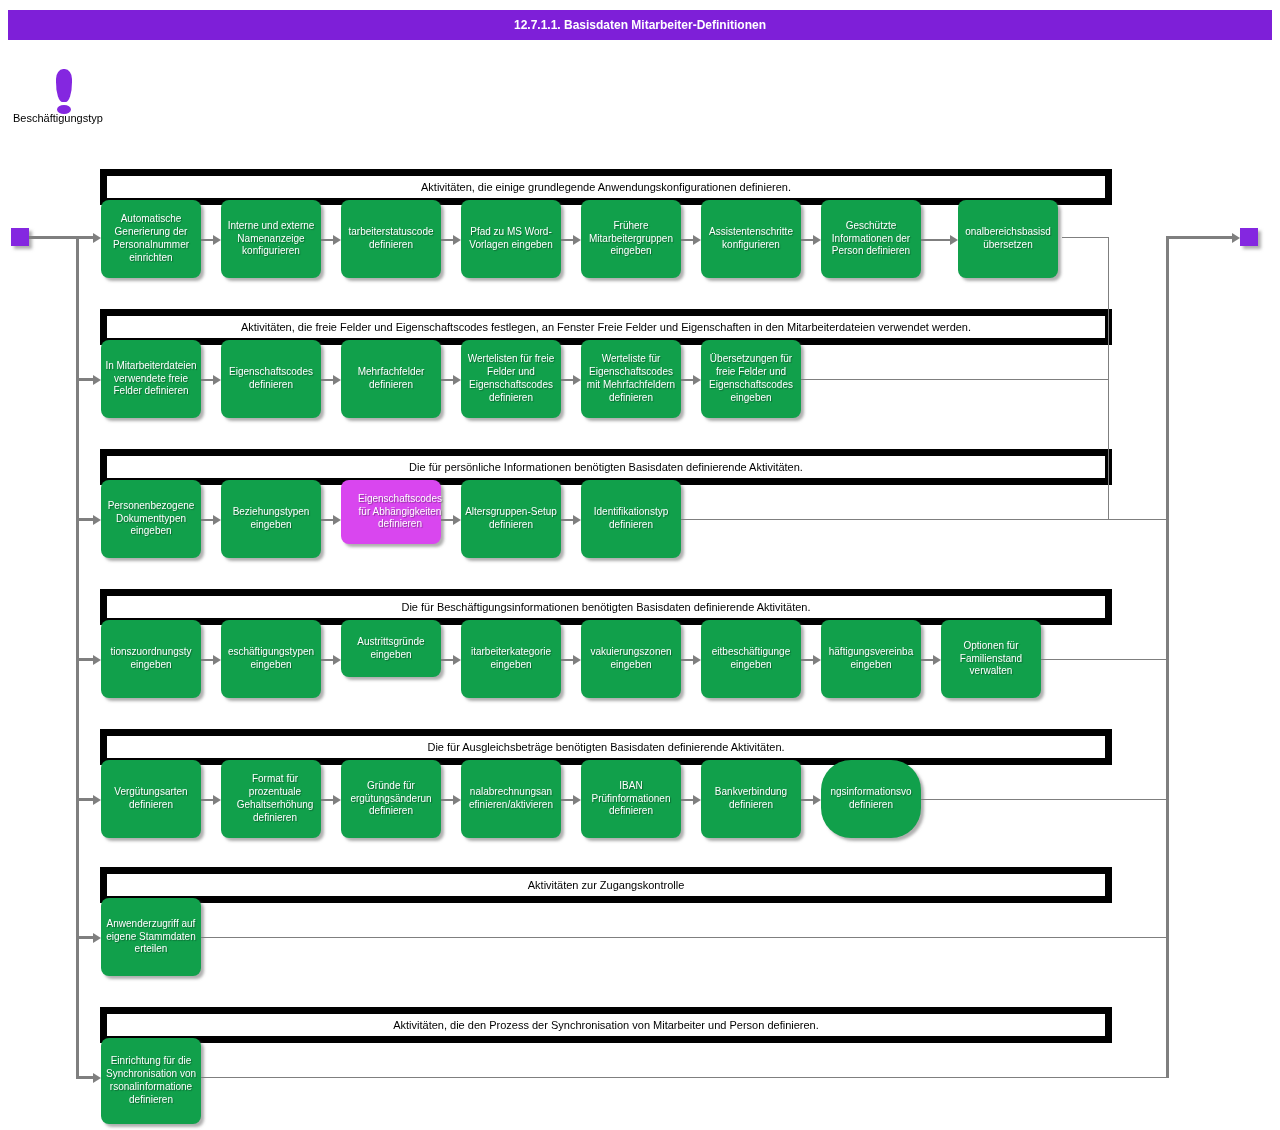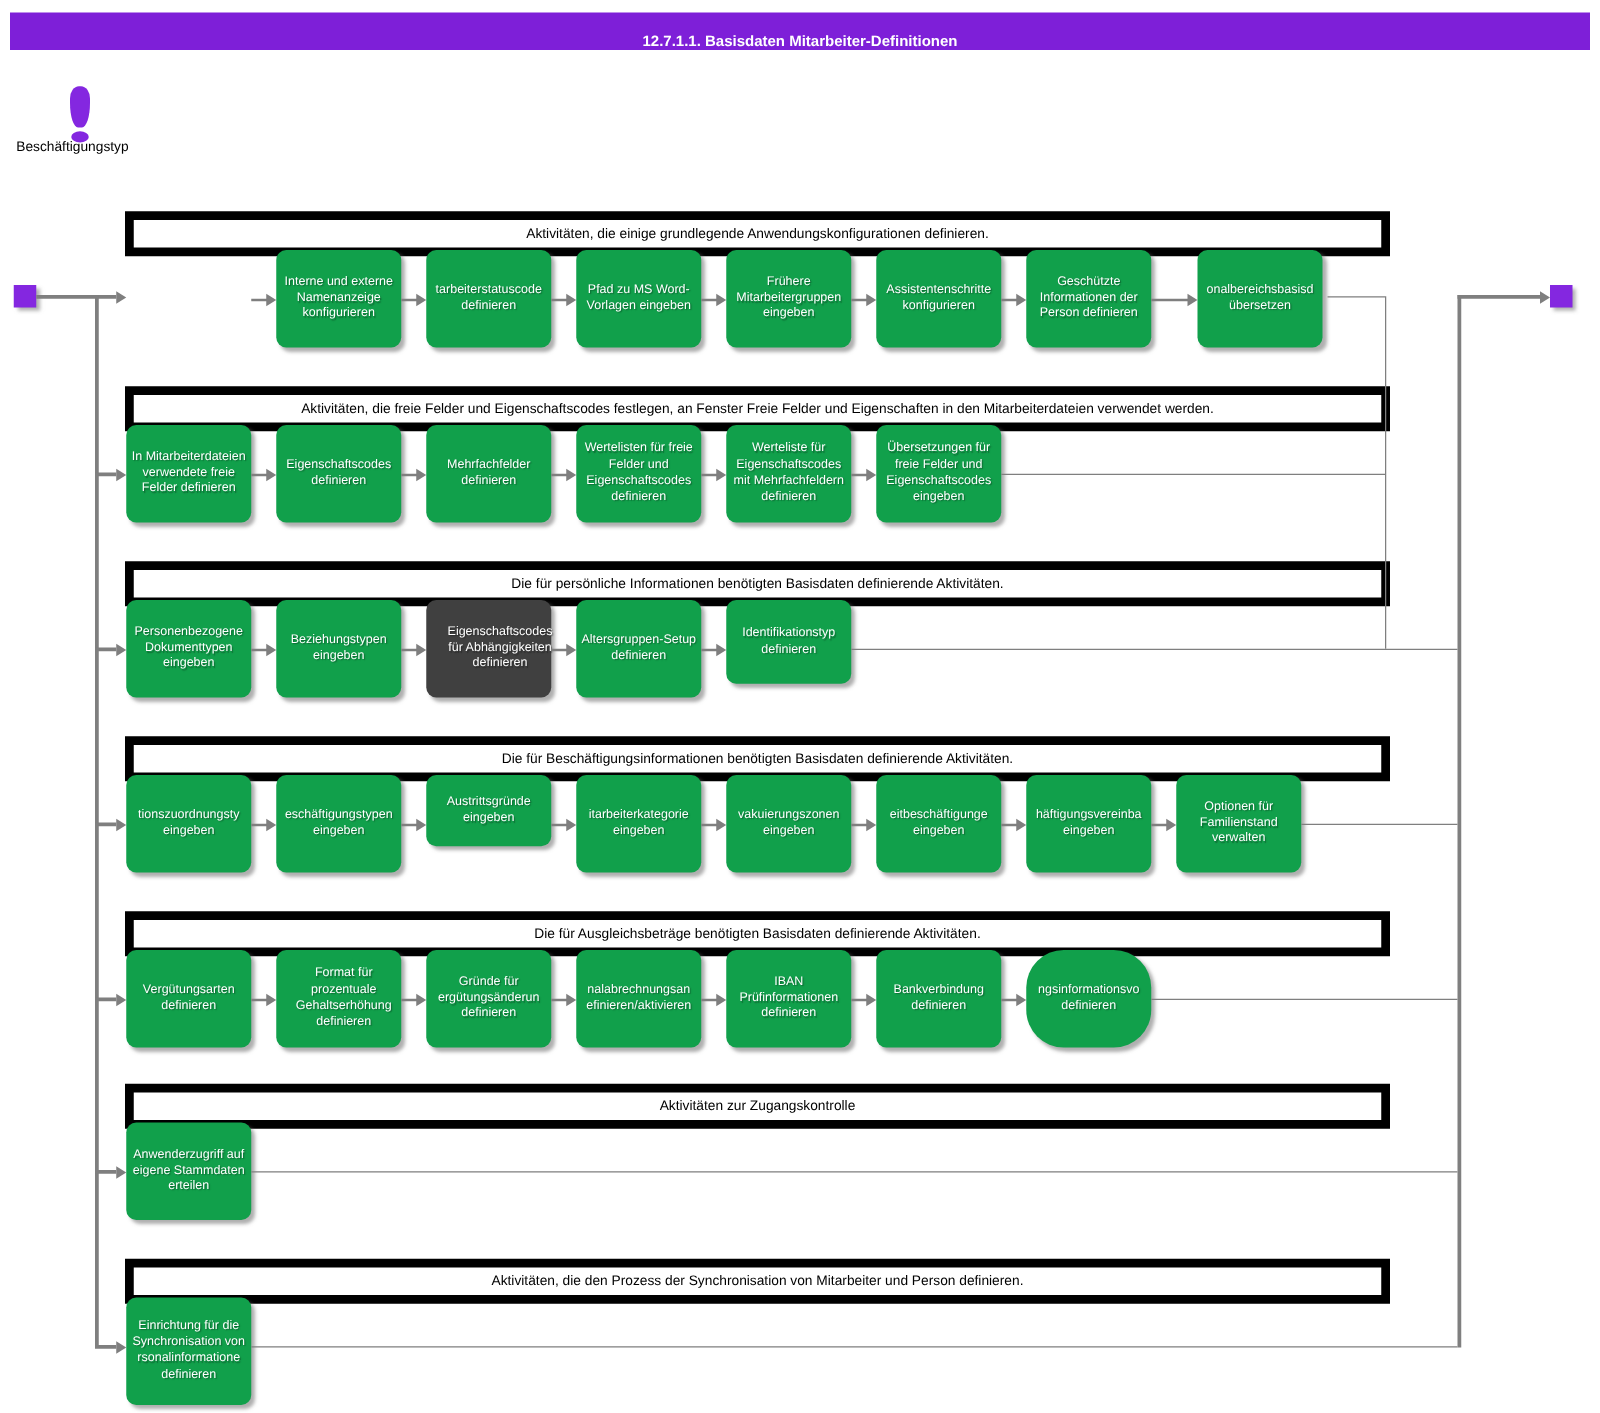--- a/index.html
+++ b/index.html
@@ -27,35 +27,37 @@
   .arr-r{position:absolute;width:0;height:0;border-top:5px solid transparent;
     border-bottom:5px solid transparent;border-left:8px solid #7f7f7f;}
 
   .node{position:absolute;width:18px;height:18px;box-shadow:3px 3px 3px rgba(110,110,110,0.55);}
 </style>
 </head>
 <body>
 
 <div id="canvas">
 
-  <div class="titlebar" style="background: rgb(126, 31, 216); align-items: flex-end;">
+  <div class="titlebar" style="background: rgb(126, 31, 216);">
     <span>12.7.1.1. Basisdaten Mitarbeiter-Definitionen</span>
   </div>
 
   <span>
     <span class="excl-bar" style="left: 56px; top: 69px; width: 16px; height: 33px; background: rgb(132, 39, 224);"></span>
     <span class="excl-dot" style="left: 57px; top: 105px; width: 14px; height: 9px; background: rgb(132, 39, 224);"></span>
   </span>
   <span class="annot-label" style="left:13px;top:112px;">Beschäftigungstyp</span>
 
   <div class="node" style="left: 11px; top: 228px; background: rgb(132, 39, 224);"></div>
   <div class="node" style="left: 1240px; top: 228px; background: rgb(132, 39, 224);"></div>
 
   
-<div class="sec-header" style="left: 100px; top: 169px; width: 998px;">Aktivitäten, die einige grundlegende Anwendungskonfigurationen definieren.</div><div class="hline" style="left: 201px; top: 239px; width: 13px; height: 2px;"></div><div class="arr-r" style="left: 213px; top: 235px;"></div><div class="box" style="left: 221px; top: 200px; height: 78px; background: rgb(17, 160, 75);">
+<div class="sec-header" style="left: 100px; top: 169px; width: 998px;">Aktivitäten, die einige grundlegende Anwendungskonfigurationen definieren.</div><div class="box" style="left: 101px; top: 200px; height: 78px; background: rgb(17, 160, 75);">
+      <span>Automatische Generierung der Personalnummer einrichten</span>
+    </div><div class="hline" style="left: 201px; top: 239px; width: 13px; height: 2px;"></div><div class="arr-r" style="left: 213px; top: 235px;"></div><div class="box" style="left: 221px; top: 200px; height: 78px; background: rgb(17, 160, 75);">
       <span>Interne und externe Namenanzeige konfigurieren</span>
     </div><div class="hline" style="left: 321px; top: 239px; width: 13px; height: 2px;"></div><div class="arr-r" style="left: 333px; top: 235px;"></div><div class="box" style="left: 341px; top: 200px; height: 78px; background: rgb(17, 160, 75);">
       <span>tarbeiterstatuscode definieren</span>
     </div><div class="hline" style="left: 441px; top: 239px; width: 13px; height: 2px;"></div><div class="arr-r" style="left: 453px; top: 235px;"></div><div class="box" style="left: 461px; top: 200px; height: 78px; background: rgb(17, 160, 75);">
       <span>Pfad zu MS Word-Vorlagen eingeben</span>
     </div><div class="hline" style="left: 561px; top: 239px; width: 13px; height: 2px;"></div><div class="arr-r" style="left: 573px; top: 235px;"></div><div class="box" style="left: 581px; top: 200px; height: 78px; background: rgb(17, 160, 75);">
       <span>Frühere Mitarbeitergruppen eingeben</span>
     </div><div class="hline" style="left: 681px; top: 239px; width: 13px; height: 2px;"></div><div class="arr-r" style="left: 693px; top: 235px;"></div><div class="box" style="left: 701px; top: 200px; height: 78px; background: rgb(17, 160, 75);">
       <span>Assistentenschritte konfigurieren</span>
     </div><div class="hline" style="left: 801px; top: 239px; width: 13px; height: 2px;"></div><div class="arr-r" style="left: 813px; top: 235px;"></div><div class="box" style="left: 821px; top: 200px; height: 78px; background: rgb(17, 160, 75);">
@@ -71,25 +73,25 @@
     </div><div class="hline" style="left: 441px; top: 379px; width: 13px; height: 2px;"></div><div class="arr-r" style="left: 453px; top: 375px;"></div><div class="box" style="left: 461px; top: 340px; height: 78px; background: rgb(17, 160, 75);">
       <span>Wertelisten für freie Felder und Eigenschaftscodes definieren</span>
     </div><div class="hline" style="left: 561px; top: 379px; width: 13px; height: 2px;"></div><div class="arr-r" style="left: 573px; top: 375px;"></div><div class="box" style="left: 581px; top: 340px; height: 78px; background: rgb(17, 160, 75);">
       <span>Werteliste für Eigenschaftscodes mit Mehrfachfeldern definieren</span>
     </div><div class="hline" style="left: 681px; top: 379px; width: 13px; height: 2px;"></div><div class="arr-r" style="left: 693px; top: 375px;"></div><div class="box" style="left: 701px; top: 340px; height: 78px; background: rgb(17, 160, 75);">
       <span>Übersetzungen für freie Felder und Eigenschaftscodes eingeben</span>
     </div><div class="sec-header" style="left: 100px; top: 449px; width: 998px;">Die für persönliche Informationen benötigten Basisdaten definierende Aktivitäten.</div><div class="box" style="left: 101px; top: 480px; height: 78px; background: rgb(17, 160, 75);">
       <span>Personenbezogene Dokumenttypen eingeben</span>
     </div><div class="hline" style="left: 201px; top: 519px; width: 13px; height: 2px;"></div><div class="arr-r" style="left: 213px; top: 515px;"></div><div class="box" style="left: 221px; top: 480px; height: 78px; background: rgb(17, 160, 75);">
       <span>Beziehungstypen eingeben</span>
-    </div><div class="hline" style="left: 321px; top: 519px; width: 13px; height: 2px;"></div><div class="arr-r" style="left: 333px; top: 515px;"></div><div class="box" style="left: 341px; top: 480px; height: 78px; background: #404040; padding-left: 20px;">
+    </div><div class="hline" style="left: 321px; top: 519px; width: 13px; height: 2px;"></div><div class="arr-r" style="left: 333px; top: 515px;"></div><div class="box" style="left: 341px; top: 480px; height: 64px; background: #d946ef; padding-left: 20px;">
       <span>Eigenschaftscodes für Abhängigkeiten definieren</span>
     </div><div class="hline" style="left: 441px; top: 519px; width: 13px; height: 2px;"></div><div class="arr-r" style="left: 453px; top: 515px;"></div><div class="box" style="left: 461px; top: 480px; height: 78px; background: rgb(17, 160, 75);">
       <span>Altersgruppen-Setup definieren</span>
-    </div><div class="hline" style="left: 561px; top: 519px; width: 13px; height: 2px;"></div><div class="arr-r" style="left: 573px; top: 515px;"></div><div class="box" style="left: 581px; top: 480px; height: 67px; background: rgb(17, 160, 75); justify-content: flex-end;">
+    </div><div class="hline" style="left: 561px; top: 519px; width: 13px; height: 2px;"></div><div class="arr-r" style="left: 573px; top: 515px;"></div><div class="box" style="left: 581px; top: 480px; height: 78px; background: rgb(17, 160, 75); justify-content: flex-end;">
       <span>Identifikationstyp definieren</span>
     </div><div class="sec-header" style="left: 100px; top: 589px; width: 998px;">Die für Beschäftigungsinformationen benötigten Basisdaten definierende Aktivitäten.</div><div class="box" style="left: 101px; top: 620px; height: 78px; background: rgb(17, 160, 75);">
       <span>tionszuordnungsty eingeben</span>
     </div><div class="hline" style="left: 201px; top: 659px; width: 13px; height: 2px;"></div><div class="arr-r" style="left: 213px; top: 655px;"></div><div class="box" style="left: 221px; top: 620px; height: 78px; background: rgb(17, 160, 75);">
       <span>eschäftigungstypen eingeben</span>
     </div><div class="hline" style="left: 321px; top: 659px; width: 13px; height: 2px;"></div><div class="arr-r" style="left: 333px; top: 655px;"></div><div class="box" style="left: 341px; top: 620px; height: 57px; background: rgb(17, 160, 75);">
       <span>Austrittsgründe eingeben</span>
     </div><div class="hline" style="left: 441px; top: 659px; width: 13px; height: 2px;"></div><div class="arr-r" style="left: 453px; top: 655px;"></div><div class="box" style="left: 461px; top: 620px; height: 78px; background: rgb(17, 160, 75);">
       <span>itarbeiterkategorie eingeben</span>
     </div><div class="hline" style="left: 561px; top: 659px; width: 13px; height: 2px;"></div><div class="arr-r" style="left: 573px; top: 655px;"></div><div class="box" style="left: 581px; top: 620px; height: 78px; background: rgb(17, 160, 75);">

